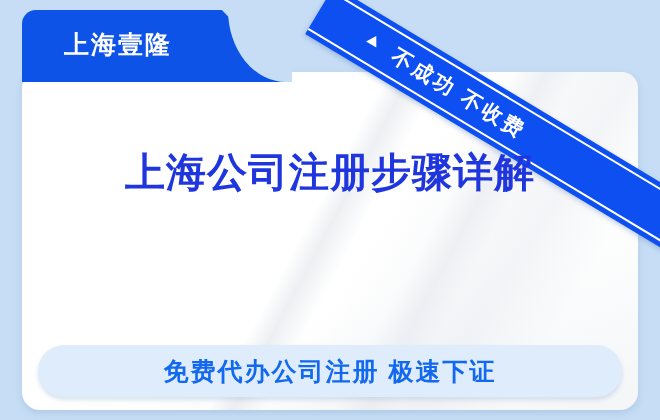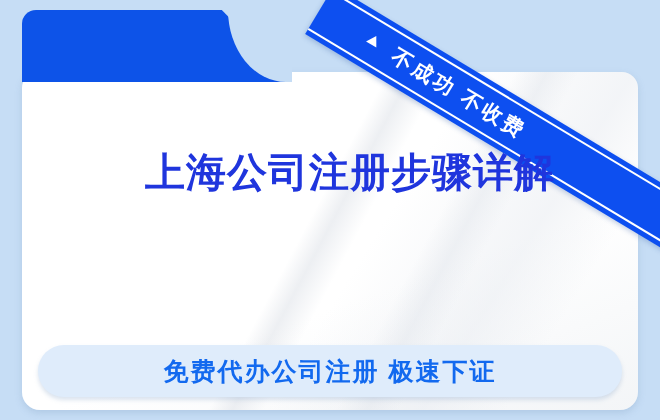--- a/index.html
+++ b/index.html
@@ -134,21 +134,20 @@
     position: absolute;
     left: 22px;
     top: 138px;
     width: 616px;
     text-align: center;
     color: #1f35dd;
     font-size: 40px;
     font-weight: bold;
     letter-spacing: 1px;
     line-height: 68px;
-    margin-left: 20px;
   }
   #headline .line {
     display: block;
     white-space: nowrap;
   }
 
   
   #promo-pill {
     position: absolute;
     left: 38px;
@@ -173,20 +172,21 @@
 </head>
 <body>
 
 <div id="banner">
 
   <div id="card"></div>
 
   <div id="company-tab">
     <div class="tab-shape"></div>
     <div class="tab-curve"></div>
+    <div class="tab-label">上海壹隆</div>
   </div>
 
   <div id="ribbon">
     <div class="ribbon-rule top"></div>
     <div class="ribbon-rule bottom"></div>
     <div class="ribbon-marker"></div>
     <div class="ribbon-text">不成功 不收费</div>
   </div>
 
   <div id="headline">

